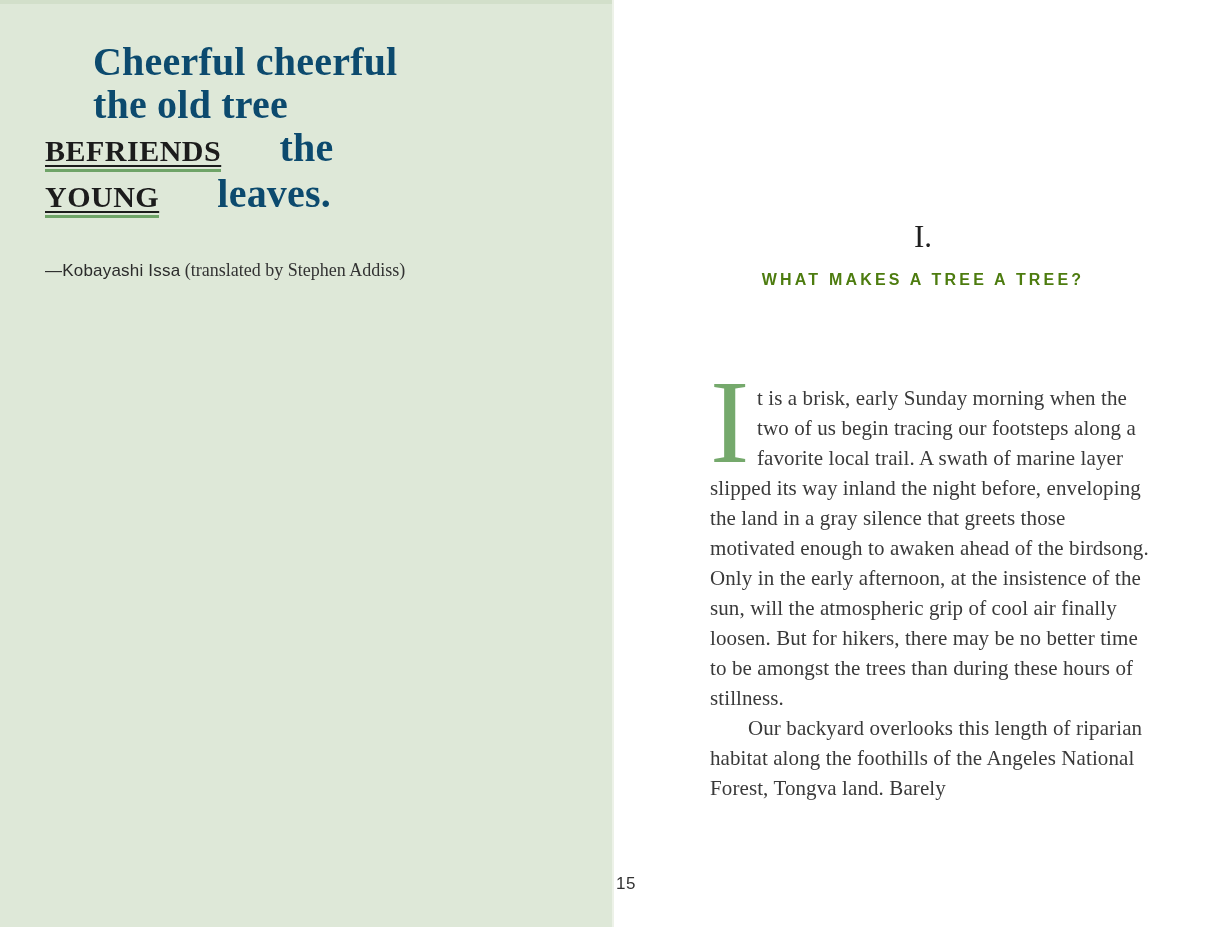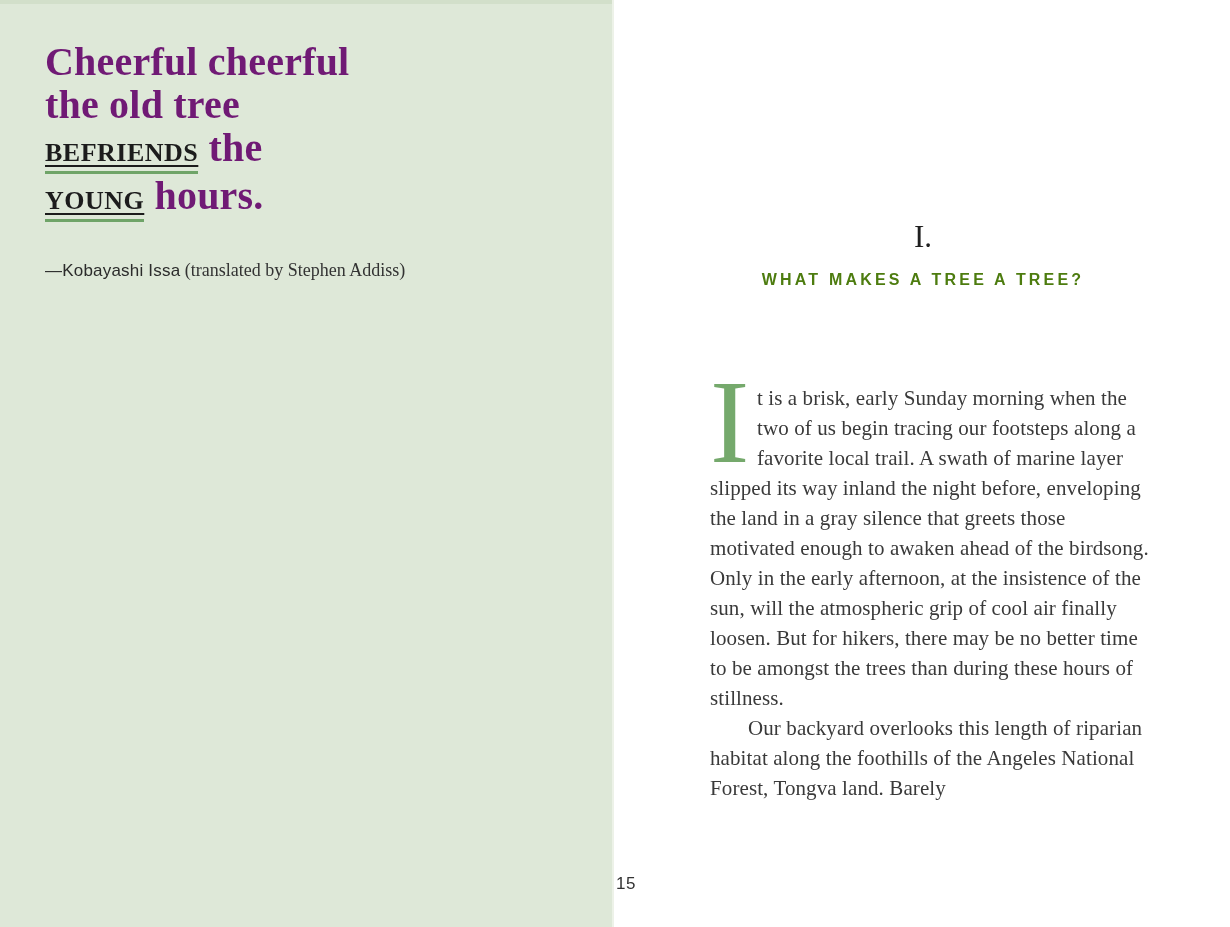--- a/index.html
+++ b/index.html
@@ -34,25 +34,25 @@
 
   .poem {
     position: absolute;
     left: 45px;
     top: 40px;
     font-size: 40px;
     line-height: 43px;
     font-weight: 600;
     letter-spacing: 0.2px;
   }
-  .poem-green { color: #701a75; }
+  .poem-green { color: #0c4a6e; margin-left: 48px; }
   .poem-caps {
     display: inline-block;
     color: #1c1c1c;
-    font-size: 26px;
+    font-size: 30px;
     letter-spacing: 0.5px;
     text-decoration: underline;
     text-decoration-color: #1c1c1c;
     text-decoration-thickness: 2px;
     text-underline-offset: 4px;
     border-bottom: 3px solid #6fa468;
     padding-bottom: 0px;
     line-height: 36px;
     vertical-align: baseline;
   }
@@ -160,21 +160,21 @@
       <div class="poem-line">
         <span class="poem-green">Cheerful cheerful</span>
       </div>
       <div class="poem-line">
         <span class="poem-green">the old tree</span>
       </div>
       <div class="poem-line">
         <span class="poem-caps">BEFRIENDS</span><span class="poem-green"> the</span>
       </div>
       <div class="poem-line">
-        <span class="poem-caps">YOUNG</span><span class="poem-green"> hours.</span>
+        <span class="poem-caps">YOUNG</span><span class="poem-green"> leaves.</span>
       </div>
     </div>
     <div class="attribution">
       <span class="attribution-author">—Kobayashi Issa</span><span class="attribution-translator"> (translated by Stephen Addiss)</span>
     </div>
   </div>
 
   <div class="page-right">
     <div class="chapter-number">I.</div>
     <div class="chapter-title">WHAT MAKES A TREE A TREE?</div>

